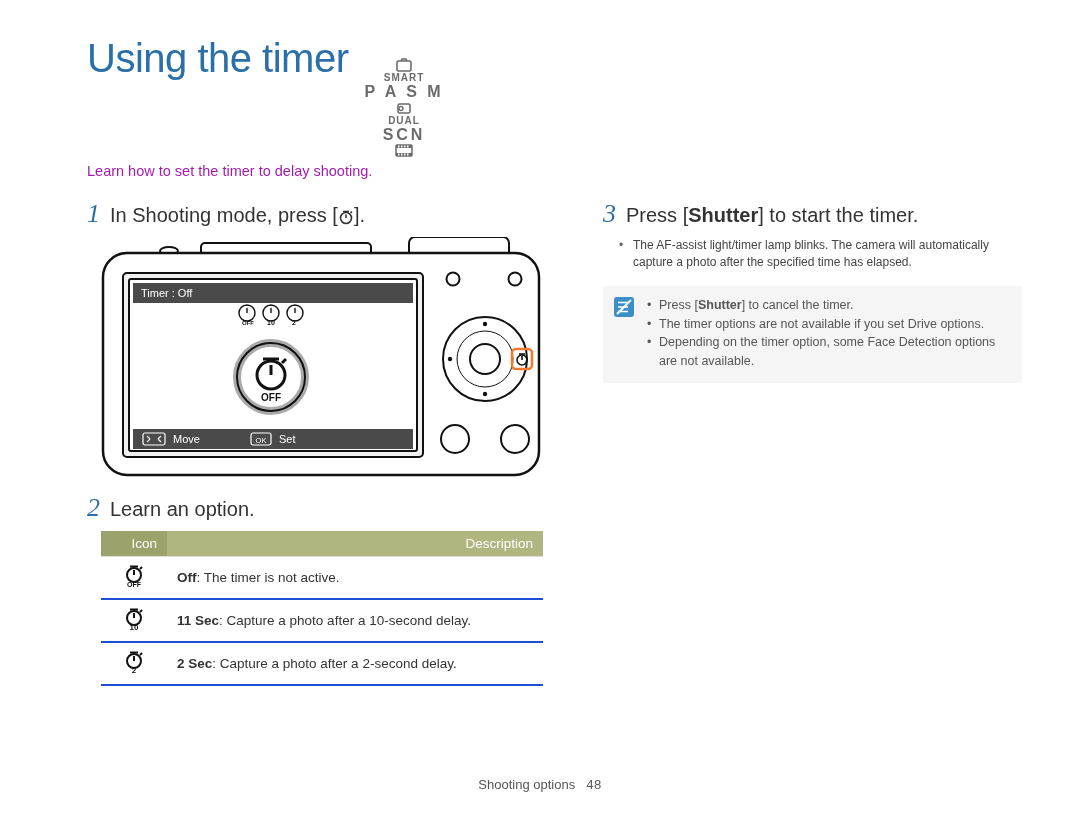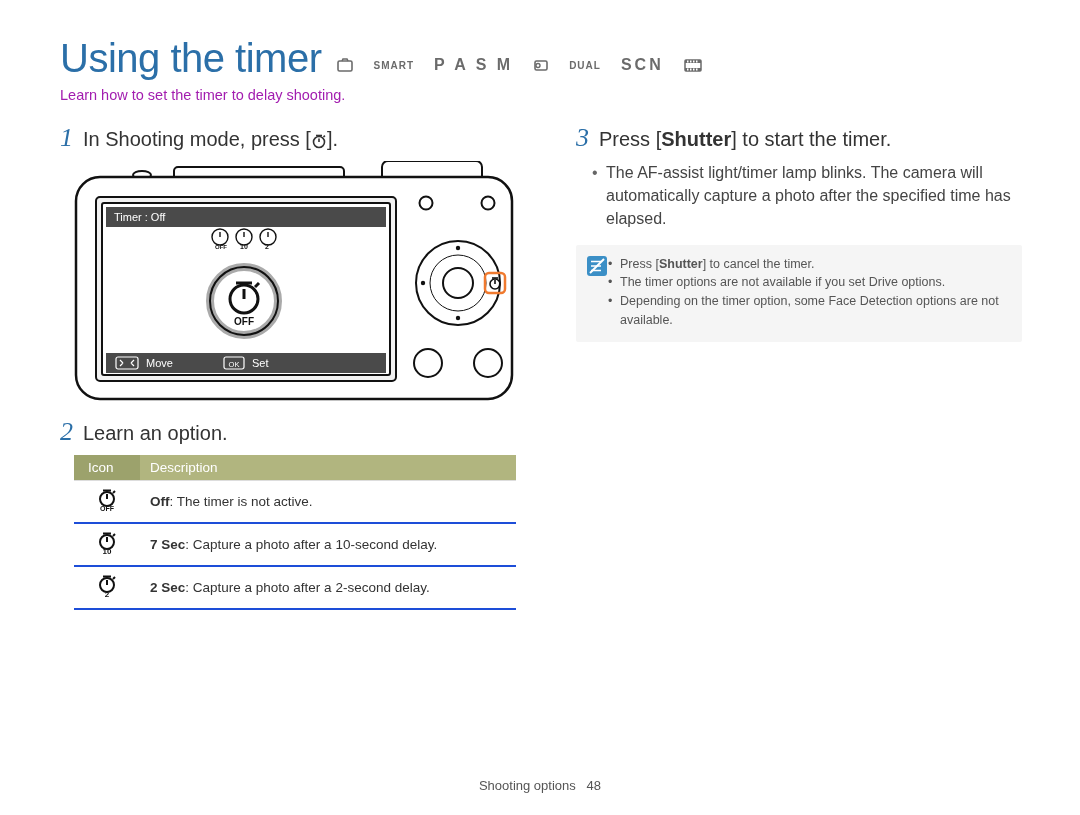--- a/index.html
+++ b/index.html
@@ -9,43 +9,44 @@
     height: 815px;
     font-family: Arial, Helvetica, sans-serif;
     color: #333;
     background: #fff;
     font-weight: 300;
   }
   .page {
     box-sizing: border-box;
     width: 1080px;
     height: 815px;
-    padding: 36px 58px 24px 60px;
+    padding: 36px 58px 24px 87px;
     position: relative;
   }
   .title-line {
     display: flex;
     align-items: baseline;
     gap: 16px;
   }
   h1.title {
     margin: 0;
     font-size: 40px;
     font-weight: 400;
     color: #2b6fa8;
     letter-spacing: -0.5px;
   }
   .modes {
     display: flex;
     align-items: center;
-    gap: 20px;
+    gap: 0;
     color: #6b6b6b;
     font-weight: 700;
     letter-spacing: 3px;
     font-size: 16px;
+    flex-direction: column;
   }
   .modes .small {
     font-size: 10px;
     letter-spacing: 1px;
   }
   .modes svg { display: block; }
   .subtitle {
     margin: 6px 0 16px 0;
     font-size: 14.5px;
     color: #a21caf;
@@ -89,21 +90,21 @@
   
   table.timer-table {
     border-collapse: collapse;
     width: 442px;
     margin-left: 14px;
   }
   table.timer-table th {
     background: #b1b57f;
     color: #fff;
     font-weight: 400;
-    text-align: left;
+    text-align: right;
     font-size: 13.5px;
     padding: 5px 10px;
     border-bottom: 1px solid #ddd;
   }
   table.timer-table th:first-child {
     background: #9ca26c;
     width: 42px;
     padding-left: 14px;
   }
   table.timer-table td {
@@ -121,37 +122,37 @@
 
   
   .bullets {
     list-style: none;
     margin: 6px 0 14px 16px;
     padding: 0;
   }
   .bullets li {
     position: relative;
     padding-left: 14px;
-    font-size: 16px;
+    font-size: 12px;
     line-height: 1.45;
     font-weight: 300;
     color: #444;
   }
   .bullets li::before {
     content: "•";
     position: absolute;
     left: 0;
     top: 0;
     color: #666;
   }
 
   
   .note-box {
     display: flex;
-    gap: 0;
+    gap: 12px;
     background: #f5f5f5;
     border-radius: 2px;
     padding: 10px 14px 12px 10px;
     margin-left: 0;
   }
   .note-icon {
     flex: 0 0 22px;
   }
   .note-bullets {
     list-style: none;
@@ -177,21 +178,21 @@
   .footer {
     position: absolute;
     bottom: 22px;
     left: 0;
     width: 100%;
     text-align: center;
     font-size: 13px;
     color: #555;
     font-weight: 300;
   }
-  .footer .pn { font-weight: 500; }
+  .footer .pn { font-weight: 500; font-family: Liberation Mono, monospace; }
 </style>
 </head>
 <body>
 
 <div class="page">
 
   <div class="title-line">
     <h1 class="title">Using the timer</h1>
     <div class="modes">
 
@@ -350,21 +351,21 @@
           <tr>
             <td>
               <svg width="24" height="22" viewBox="0 0 24 22">
                   <circle cx="12" cy="10" r="7" fill="none" stroke="#111" stroke-width="2"></circle>
                   <path d="M12 10 V5" stroke="#111" stroke-width="2"></path>
                   <path d="M8 1.5 H16" stroke="#111" stroke-width="2"></path>
                   <path d="M18 4 l2 -2" stroke="#111" stroke-width="2"></path>
                   <text x="12" y="22" font-size="8" font-weight="700" text-anchor="middle" fill="#111">10</text>
                 </svg>
             </td>
-            <td><b>7 Sec</b><span>: Capture a photo after a 10-second delay.</span></td>
+            <td><b>11 Sec</b><span>: Capture a photo after a 10-second delay.</span></td>
           </tr>
           <tr>
             <td>
               <svg width="24" height="22" viewBox="0 0 24 22">
                   <circle cx="12" cy="10" r="7" fill="none" stroke="#111" stroke-width="2"></circle>
                   <path d="M12 10 V5" stroke="#111" stroke-width="2"></path>
                   <path d="M8 1.5 H16" stroke="#111" stroke-width="2"></path>
                   <path d="M18 4 l2 -2" stroke="#111" stroke-width="2"></path>
                   <text x="12" y="22" font-size="8" font-weight="700" text-anchor="middle" fill="#111">2</text>
                 </svg>

